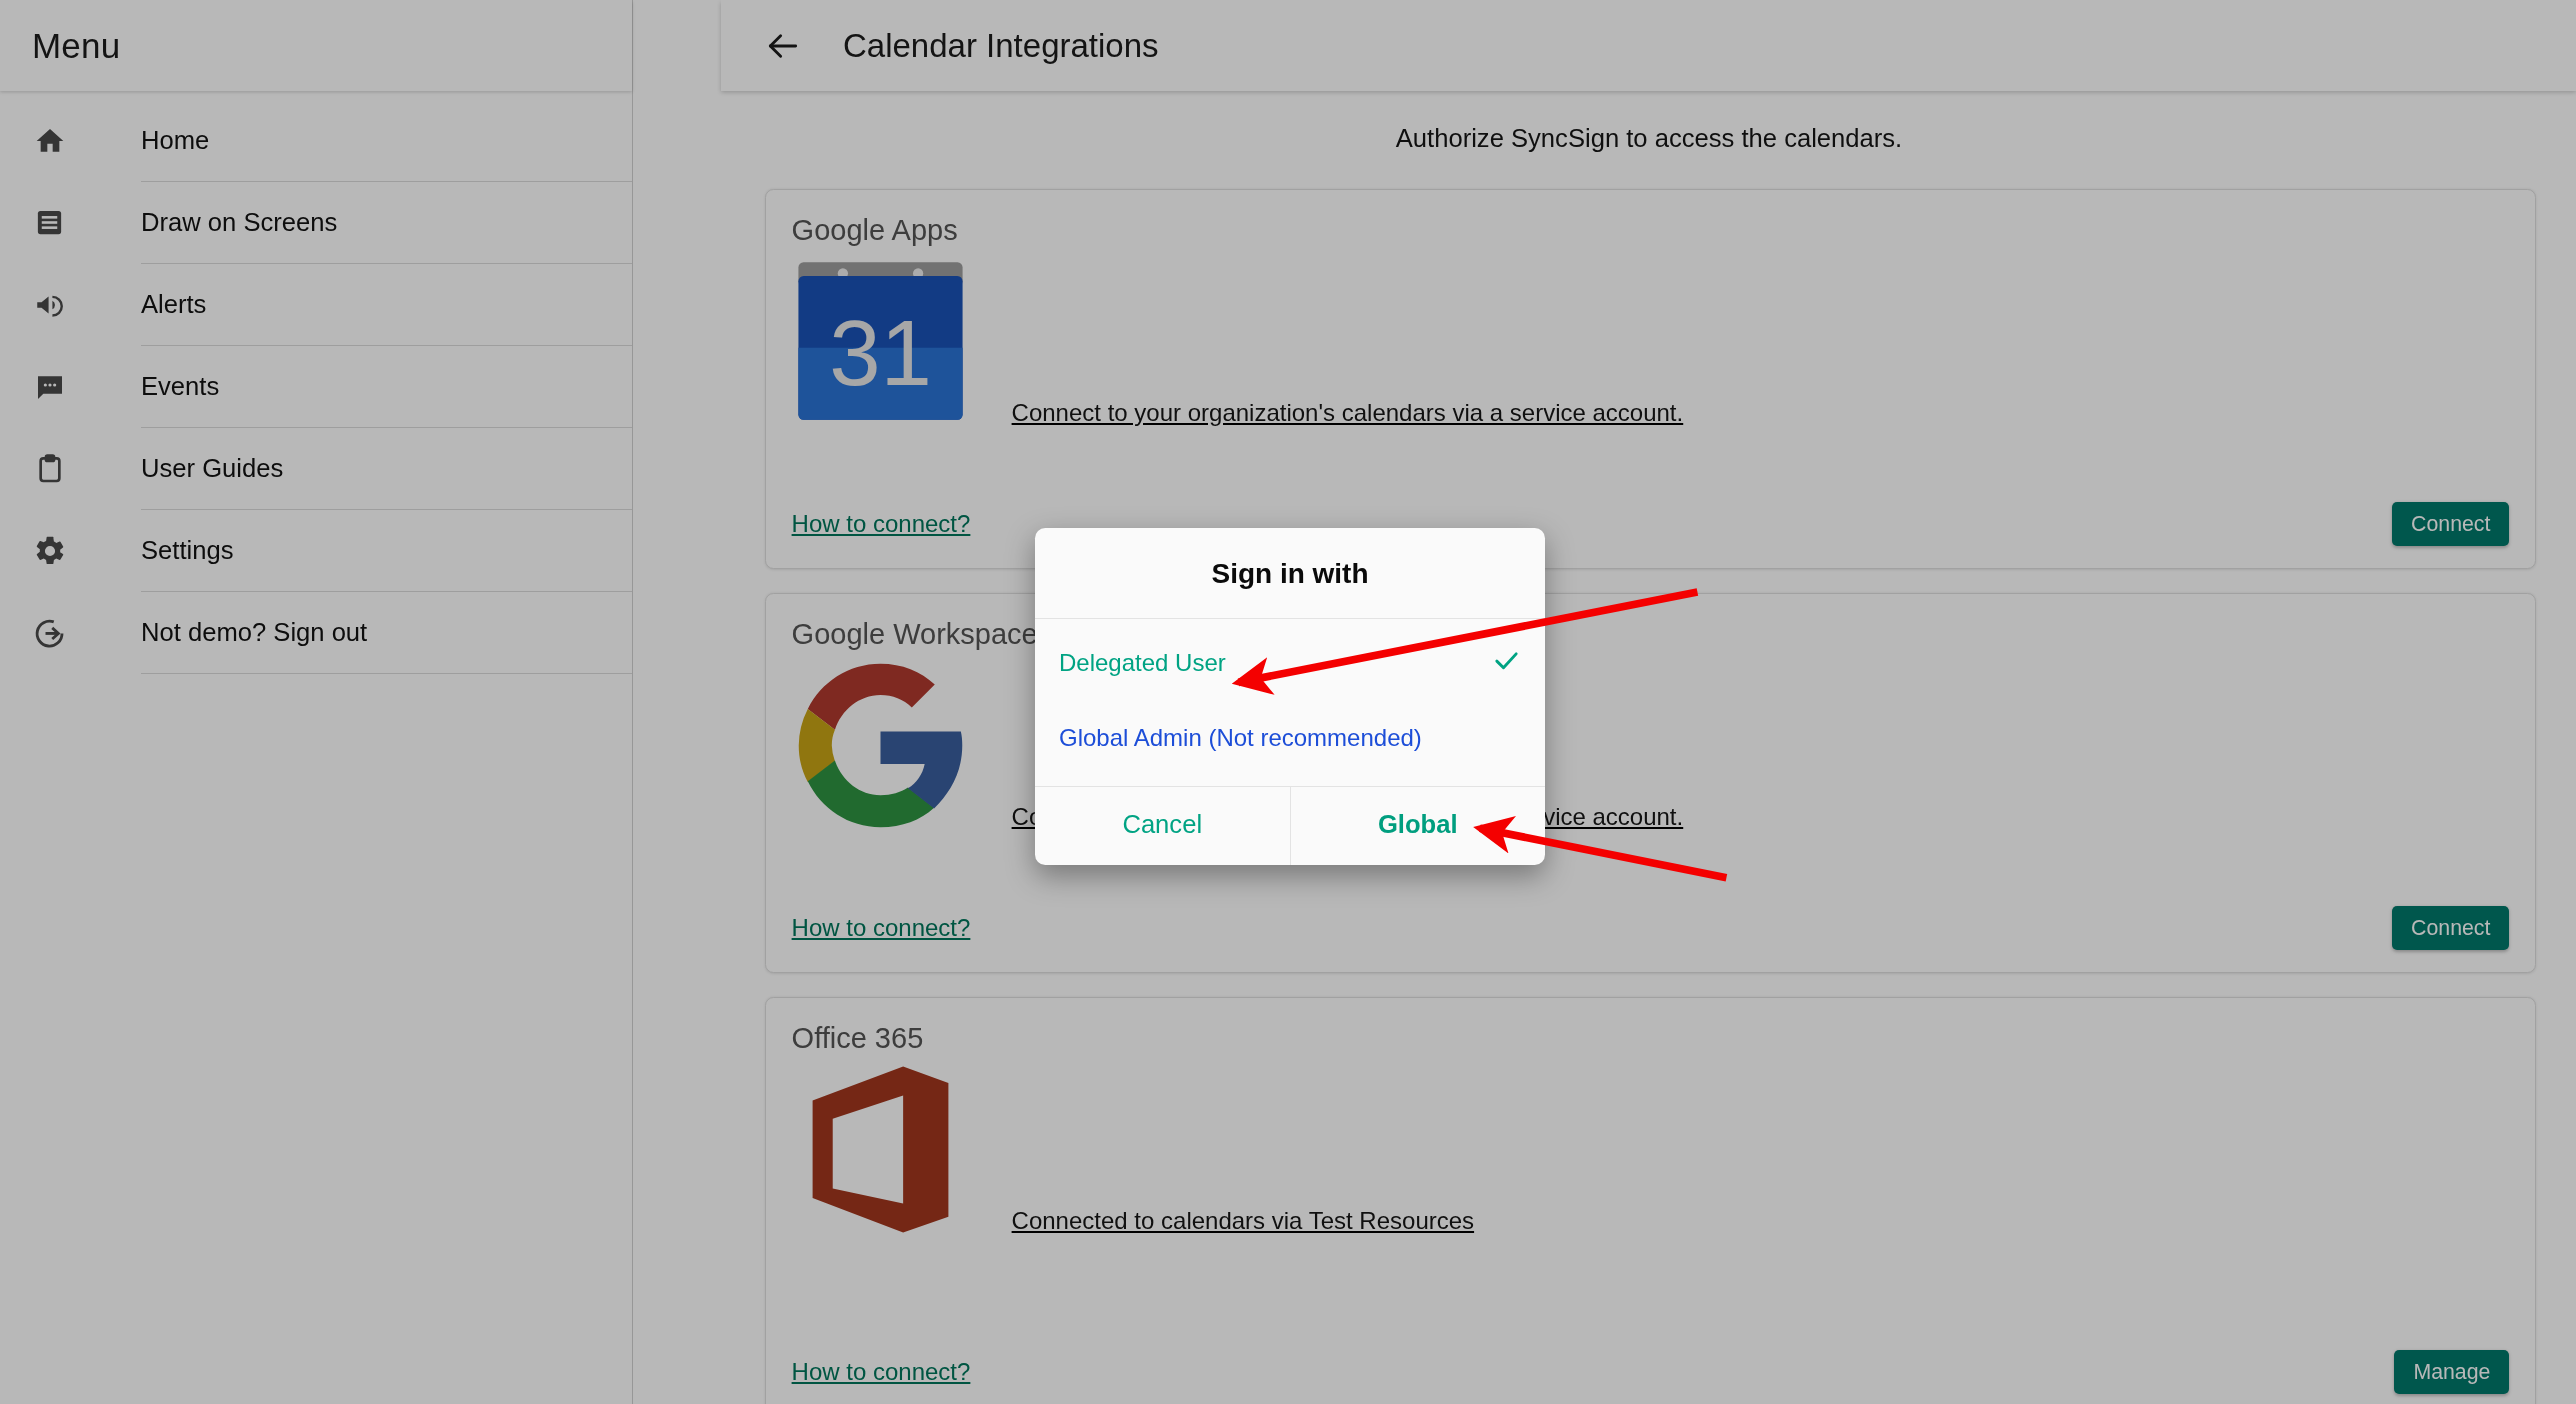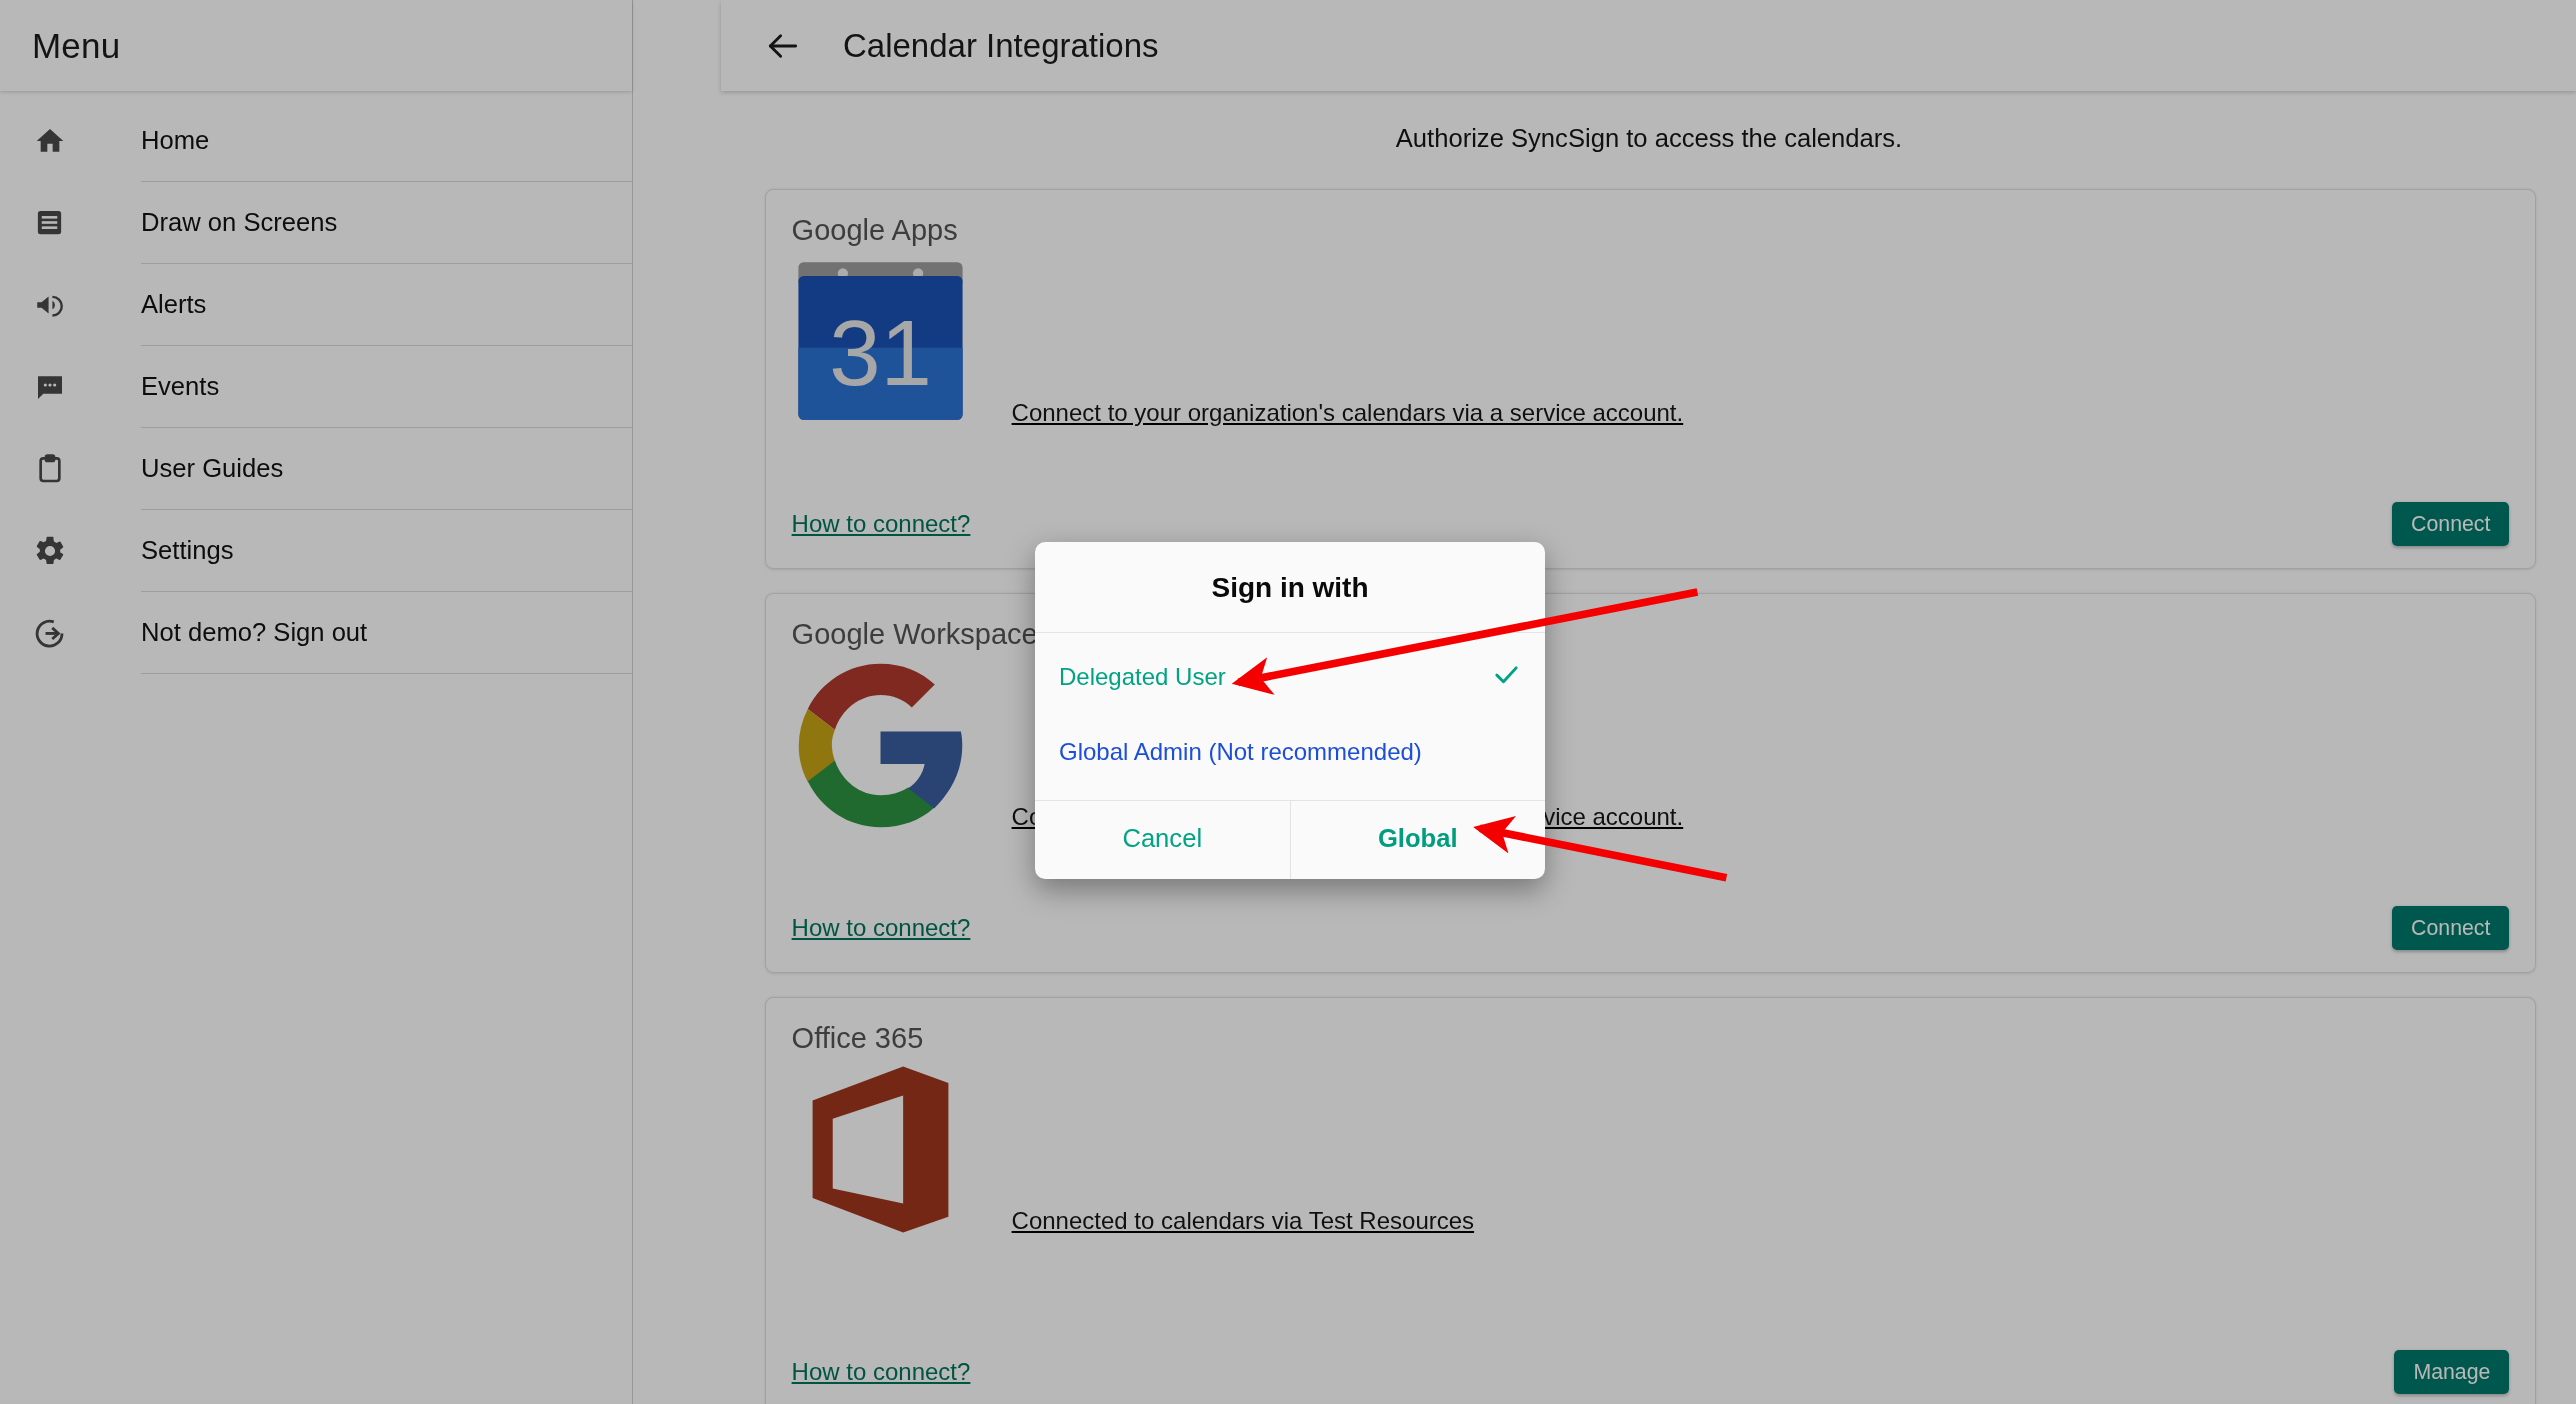--- a/index.html
+++ b/index.html
@@ -191,21 +191,21 @@
     position: absolute;
     inset: 0;
     background: rgba(0,0,0,0.28);
     z-index: 50;
   }
 
   
   #dialog {
     position: absolute;
     left: 1035px;
-    top: 542px;
+    top: 528px;
     width: 510px;
     background: #fafafa;
     border-radius: 10.2px;
     box-shadow: 0 10.2px 29px rgba(0,0,0,0.35);
     z-index: 60;
     overflow: hidden;
   }
   #dialog-title {
     text-align: center;
     font-size: 28px;

